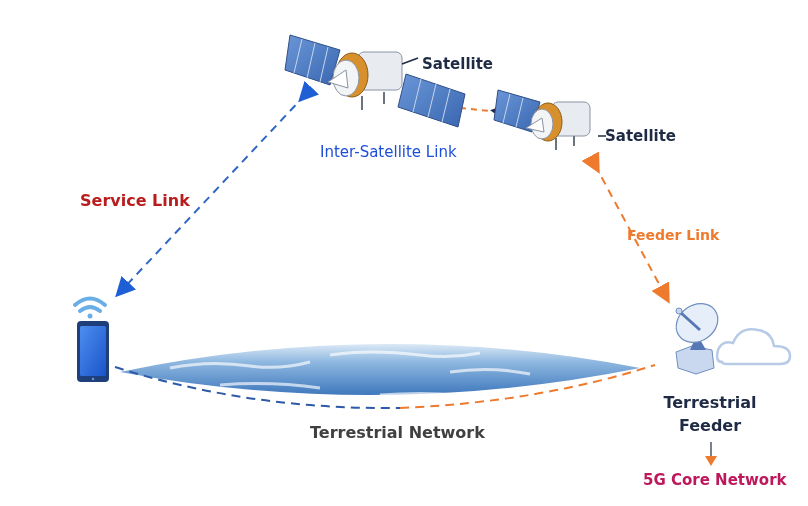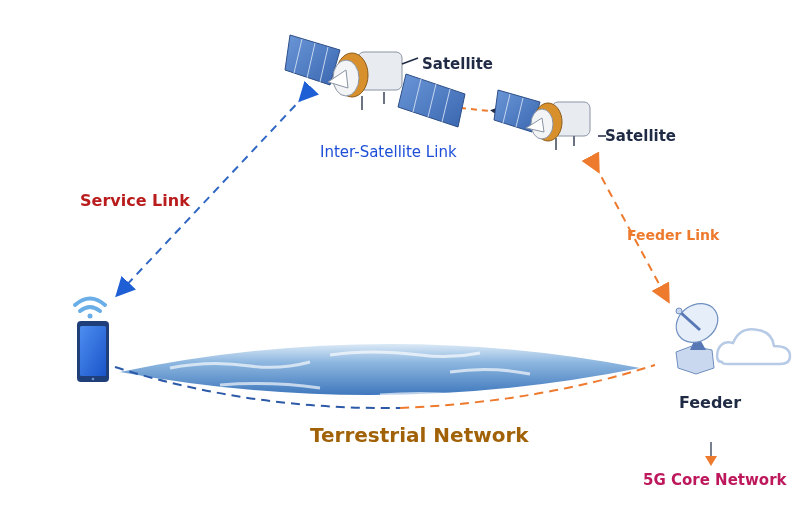--- a/index.html
+++ b/index.html
@@ -6,21 +6,21 @@
   body { width: 808px; height: 506px; position: relative; overflow: hidden;
          font-family: "DejaVu Sans", "Liberation Sans", sans-serif; }
   .canvas { position: absolute; left: 0; top: 0; width: 808px; height: 506px; }
   .label { position: absolute; font-weight: bold; white-space: nowrap; }
   .lbl-sat1 { left: 422px; top: 55px; font-size: 15px; color: #1f2a44; }
   .lbl-sat2 { left: 605px; top: 127px; font-size: 15px; color: #1f2a44; }
   .lbl-isl { left: 320px; top: 143px; font-size: 15px; font-weight: normal; color: #1d4ed8; }
   .lbl-service { left: 80px; top: 191px; font-size: 16px; color: #b91c1c; }
   .lbl-feeder { left: 627px; top: 191px; font-size: 14px; color: #ee7a2e; margin-top: 36px; }
   .lbl-ue { left: 28px; top: 394px; width: 120px; font-size: 17px; color: #1f2a44; text-align: center; line-height: 23px; }
-  .lbl-tn-bottom { left: 310px; top: 423px; font-size: 20px; color: #a16207; }
+  .lbl-tn-bottom { left: 310px; top: 423px; font-size: 16px; color: #404040; }
   .lbl-tn-right { left: 640px; top: 391px; width: 140px; font-size: 16px; color: #1f2a44; text-align: center; line-height: 23px; }
   .lbl-5g { left: 643px; top: 471px; font-size: 15px; color: #be185d; }
 </style>
 </head>
 <body>
 
 <svg class="canvas" width="808" height="506" viewBox="0 0 808 506" xmlns="http://www.w3.org/2000/svg">
   <defs>
     <linearGradient id="earthGrad" x1="0" y1="0" x2="0" y2="1">
       <stop offset="0" stop-color="#dbe9f6"></stop>
@@ -120,16 +120,17 @@
 <div class="label lbl-isl">Inter-Satellite Link</div>
 <div class="label lbl-service">Service Link</div>
 <div class="label lbl-feeder">Feeder Link</div>
 
 <div class="label lbl-ue">
 </div>
 
 <div class="label lbl-tn-bottom">Terrestrial Network</div>
 
 <div class="label lbl-tn-right">
+  <div>Terrestrial</div>
   <div>Feeder</div>
 </div>
 
 <div class="label lbl-5g">5G Core Network</div>
 
 </body></html>

